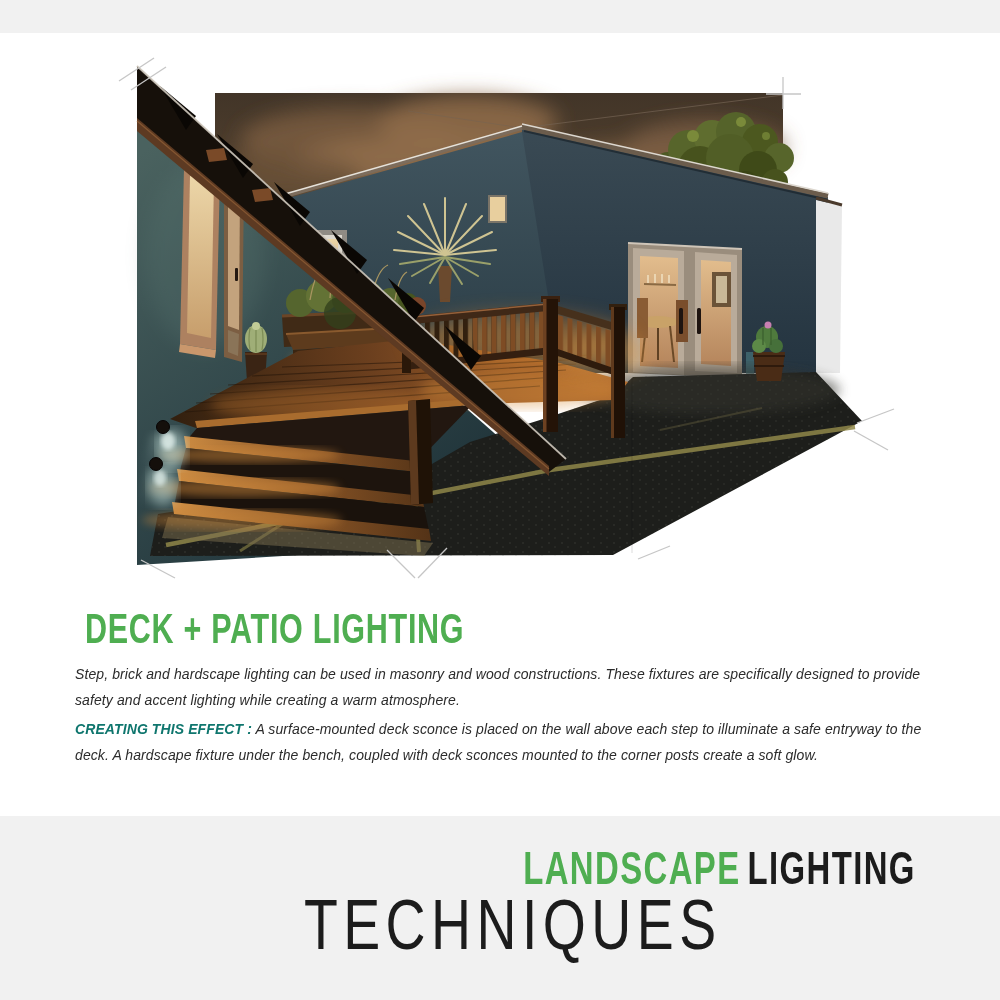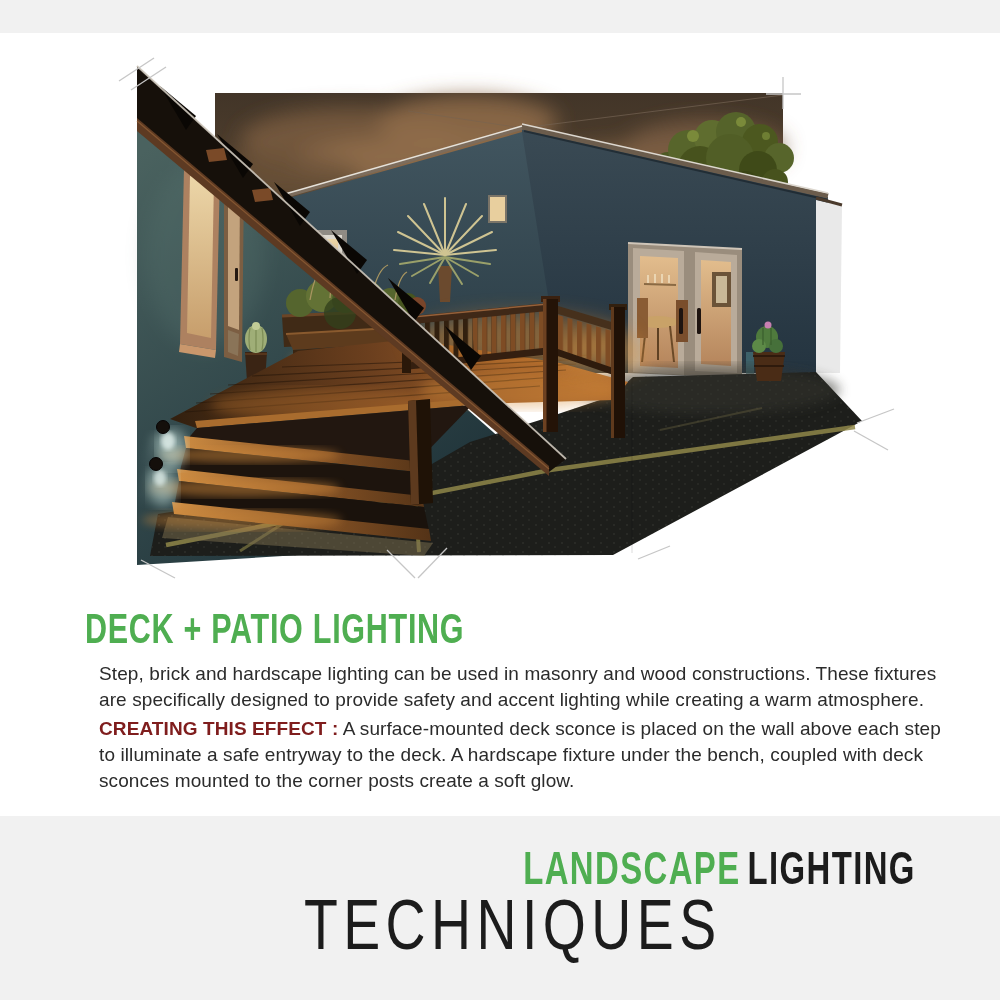--- a/index.html
+++ b/index.html
@@ -4,23 +4,23 @@
 <style>
   html,body{margin:0;padding:0;background:#ffffff;}
   body{width:1000px;height:1000px;position:relative;overflow:hidden;
        font-family:"Liberation Sans", sans-serif;}
   .band-top{position:absolute;left:0;top:0;width:1000px;height:33px;background:#f1f1f1;}
   .band-bottom{position:absolute;left:0;top:816px;width:1000px;height:184px;background:#f1f1f1;}
   #scene{position:absolute;left:0;top:0;}
   .headline{position:absolute;left:85px;top:604px;font-size:43px;font-weight:700;
             color:#4fae51;letter-spacing:1px;white-space:nowrap;
             transform:scaleX(.71);transform-origin:left top;}
-  .para{position:absolute;left:99px;width:850px;font-size:19px;line-height:26px;
-        color:#2b2b2b;letter-spacing:.1px;}
-  .para b{color:#7f1d1d;}
+  .para{position:absolute;left:75px;width:850px;font-size:14px;line-height:26px;
+        color:#2b2b2b;letter-spacing:.1px;font-style:italic;}
+  .para b{color:#0f766e;}
   .p1{top:661px;}
   .p2{top:716px;}
   .footer-line1{position:absolute;left:0;top:840px;width:1000px;text-align:right;
                 font-size:47px;font-weight:700;white-space:nowrap;}
   .footer-line1 .inner{display:inline-block;transform:scaleX(.70);transform-origin:center top;
                 letter-spacing:2px;}
   .footer-line1 .green{color:#4fae51;}
   .footer-line1 .dark{color:#1c1c1c;margin-left:10px;}
   .footer-line2{position:absolute;left:0;top:884px;width:1000px;text-align:center;
                 font-size:71px;font-weight:400;color:#1c1c1c;white-space:nowrap;padding-left:13px;}

